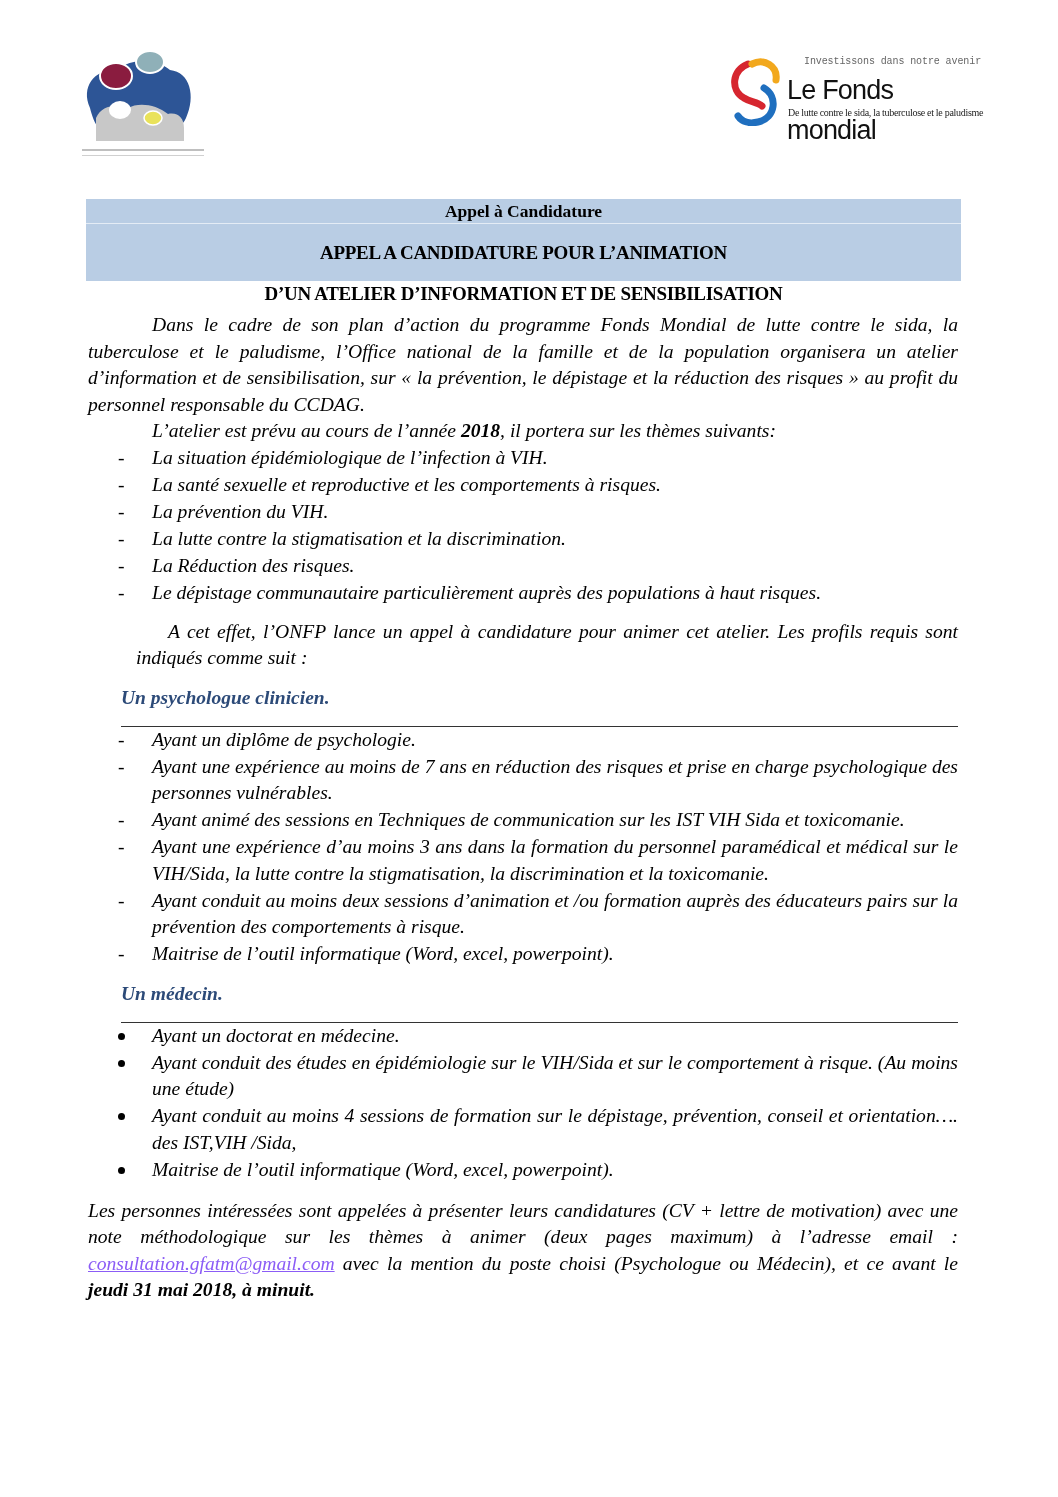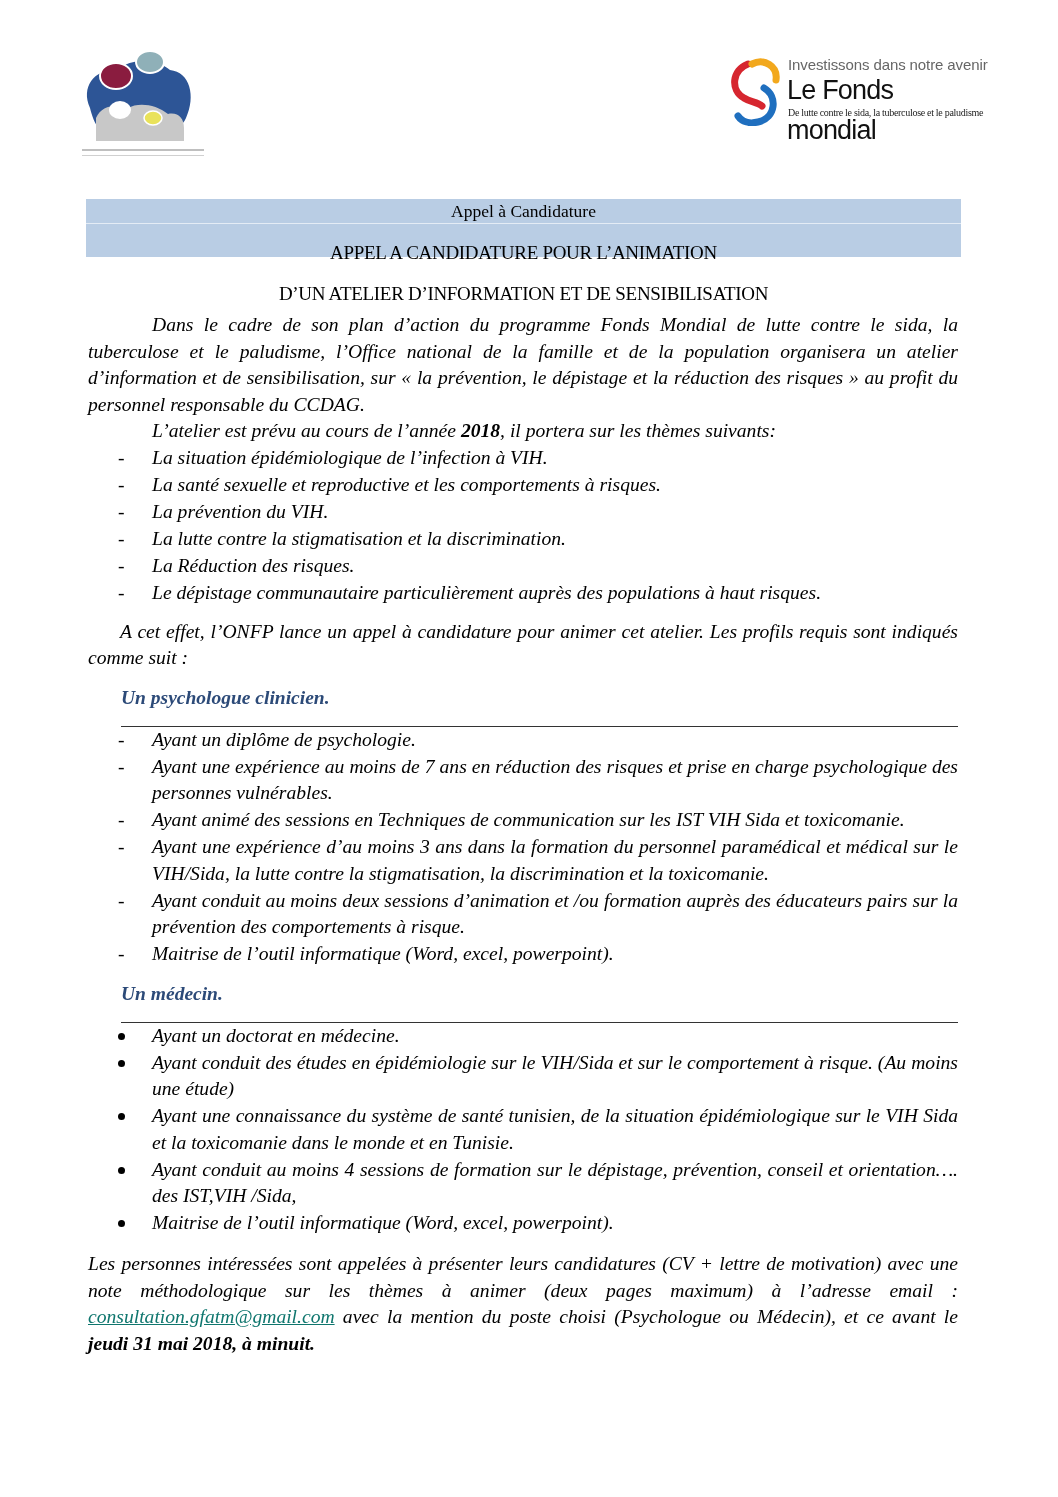--- a/index.html
+++ b/index.html
@@ -4,44 +4,44 @@
 <style>
   html, body { margin: 0; padding: 0; background: #ffffff; }
   body { width: 1058px; height: 1497px; position: relative; overflow: hidden;
          font-family: "Liberation Serif", serif; color: #000; }
   .logo-left { position: absolute; left: 78px; top: 46px; width: 130px; height: 120px; }
   .logo-caption { position: absolute; left: 82px; top: 146px; width: 122px; }
   .logo-caption .ln { height: 2px; background: #8a8a8a; margin: 3px 0 4px 0; opacity: .55; }
   .logo-caption .ln.b { height: 1px; opacity: .4; }
   .logo-right { position: absolute; left: 728px; top: 52px; width: 260px; height: 76px; }
   .gf-mark { position: absolute; left: 0; top: 4px; width: 56px; height: 70px; }
-  .gf-tagline { position: absolute; left: 60px; top: 4px; font-family: Liberation Sans, sans-serif;
-                font-size: 15px; color: #666; letter-spacing: -0.1px; }
+  .gf-tagline { position: absolute; left: 76px; top: 4px; font-family: Liberation Mono, monospace;
+                font-size: 10px; color: #666; letter-spacing: -0.1px; }
   .gf-title { position: absolute; left: 59px; top: 18px; font-family: "Liberation Sans", sans-serif;
               font-size: 27px; color: #111; letter-spacing: -0.8px; line-height: 40px; }
   .gf-sub { position: absolute; left: 60px; top: 55px; font-family: Liberation Serif, serif;
             font-size: 10px; color: #222; letter-spacing: -0.3px; white-space: nowrap; }
 
-  .banner { position: absolute; left: 86px; top: 199px; width: 875px; height: 58px;
-            background: #b9cde4; text-align: center; font-weight: normal; }
+  .banner { position: absolute; left: 86px; top: 199px; width: 875px; height: 82px;
+            background: #b9cde4; text-align: center; font-weight: bold; }
   .banner .row1 { height: 24px; border-bottom: 1px solid #e4ecf5; font-size: 17.5px; line-height: 25px; }
   .banner .row2 { font-size: 19px; line-height: 24px; letter-spacing: -0.3px; margin-top: 17px; }
 
   .content { position: absolute; left: 88px; top: 312px; width: 870px; font-size: 19.6px; line-height: 26.5px; font-style: italic; }
   .p { text-align: justify; margin: 0; }
   .indent1 { text-indent: 64px; }
-  .indent0 { text-indent: 32px; }
+  .indent0 { text-indent: 32px; margin-left: 48px; }
   ul.dash, ul.dot { list-style: none; margin: 0; padding: 0; }
   ul.dash li, ul.dot li { position: relative; padding-left: 64px; text-align: justify; margin: 0 0 0.5px 0; }
   ul.dash li .mk { position: absolute; left: 30px; top: 0; }
   ul.dot li .mk { position: absolute; left: 30px; top: 10px; width: 7px; height: 7px; border-radius: 50%; background: #000; }
   .sec-title { margin: 14px 0 0 33px; color: #2c4a78; font-weight: bold; font-size: 19.5px;
                line-height: 24px; border-bottom: 1.4px solid #333; margin-left: 33px; padding-bottom: 16px; }
   .sec-title span { position: relative; left: 0; }
-  .link { color: #0f766e; text-decoration: underline; }
+  .link { color: #8b5cf6; text-decoration: underline; }
   .b { font-weight: bold; }
   .gap-sm { height: 12px; }
   .gap-md { height: 14px; }
 </style>
 </head>
 <body>
 
 <div class="logo-left">
   <svg width="130" height="100" viewBox="0 0 130 100">
     <path d="M12,62 C2,40 18,22 40,24 C55,10 80,14 92,24 C112,26 118,50 108,72 C100,92 60,96 40,92 C22,90 16,78 12,62 Z" fill="#2d5596"></path>
@@ -95,19 +95,18 @@
     <li><span class="mk">-</span><span>Ayant animé des sessions en Techniques de communication sur les IST VIH Sida et toxicomanie.</span></li>
     <li><span class="mk">-</span><span>Ayant une expérience d’au moins 3 ans dans la formation du personnel  paramédical et médical sur  le VIH/Sida, la lutte contre la stigmatisation, la discrimination et la toxicomanie.</span></li>
     <li><span class="mk">-</span><span>Ayant conduit au moins deux sessions  d’animation et /ou formation auprès des éducateurs pairs sur la prévention des comportements à risque.</span></li>
     <li><span class="mk">-</span><span>Maitrise de l’outil informatique (Word, excel, powerpoint).</span></li>
   </ul>
 
   <div class="sec-title"><span>Un médecin.</span></div>
   <ul class="dot">
     <li><span class="mk"></span><span>Ayant un doctorat en médecine.</span></li>
     <li><span class="mk"></span><span>Ayant conduit des études en épidémiologie sur le VIH/Sida et sur le comportement à risque. (Au moins une étude)</span></li>
-    <li><span class="mk"></span><span>Ayant une connaissance du système de santé tunisien, de la situation épidémiologique sur le VIH Sida et la toxicomanie dans le monde et en Tunisie.</span></li>
     <li><span class="mk"></span><span>Ayant conduit au moins 4 sessions de formation sur le  dépistage, prévention, conseil et orientation…. des IST,VIH /Sida,</span></li>
     <li><span class="mk"></span><span>Maitrise de l’outil informatique (Word, excel, powerpoint).</span></li>
   </ul>
   <div class="gap-md"></div>
   <p class="p"><span>Les personnes intéressées sont appelées à présenter leurs candidatures (CV + lettre de motivation) avec une note méthodologique sur les thèmes à animer (deux pages maximum) à l’adresse email : </span><a class="link" href="mailto:consultation.gfatm@gmail.com">consultation.gfatm@gmail.com</a><span> avec la mention du poste choisi (Psychologue ou Médecin), et ce avant le </span><span class="b">jeudi 31 mai 2018,  à minuit.</span></p>
 </div>
 
 </body></html>

